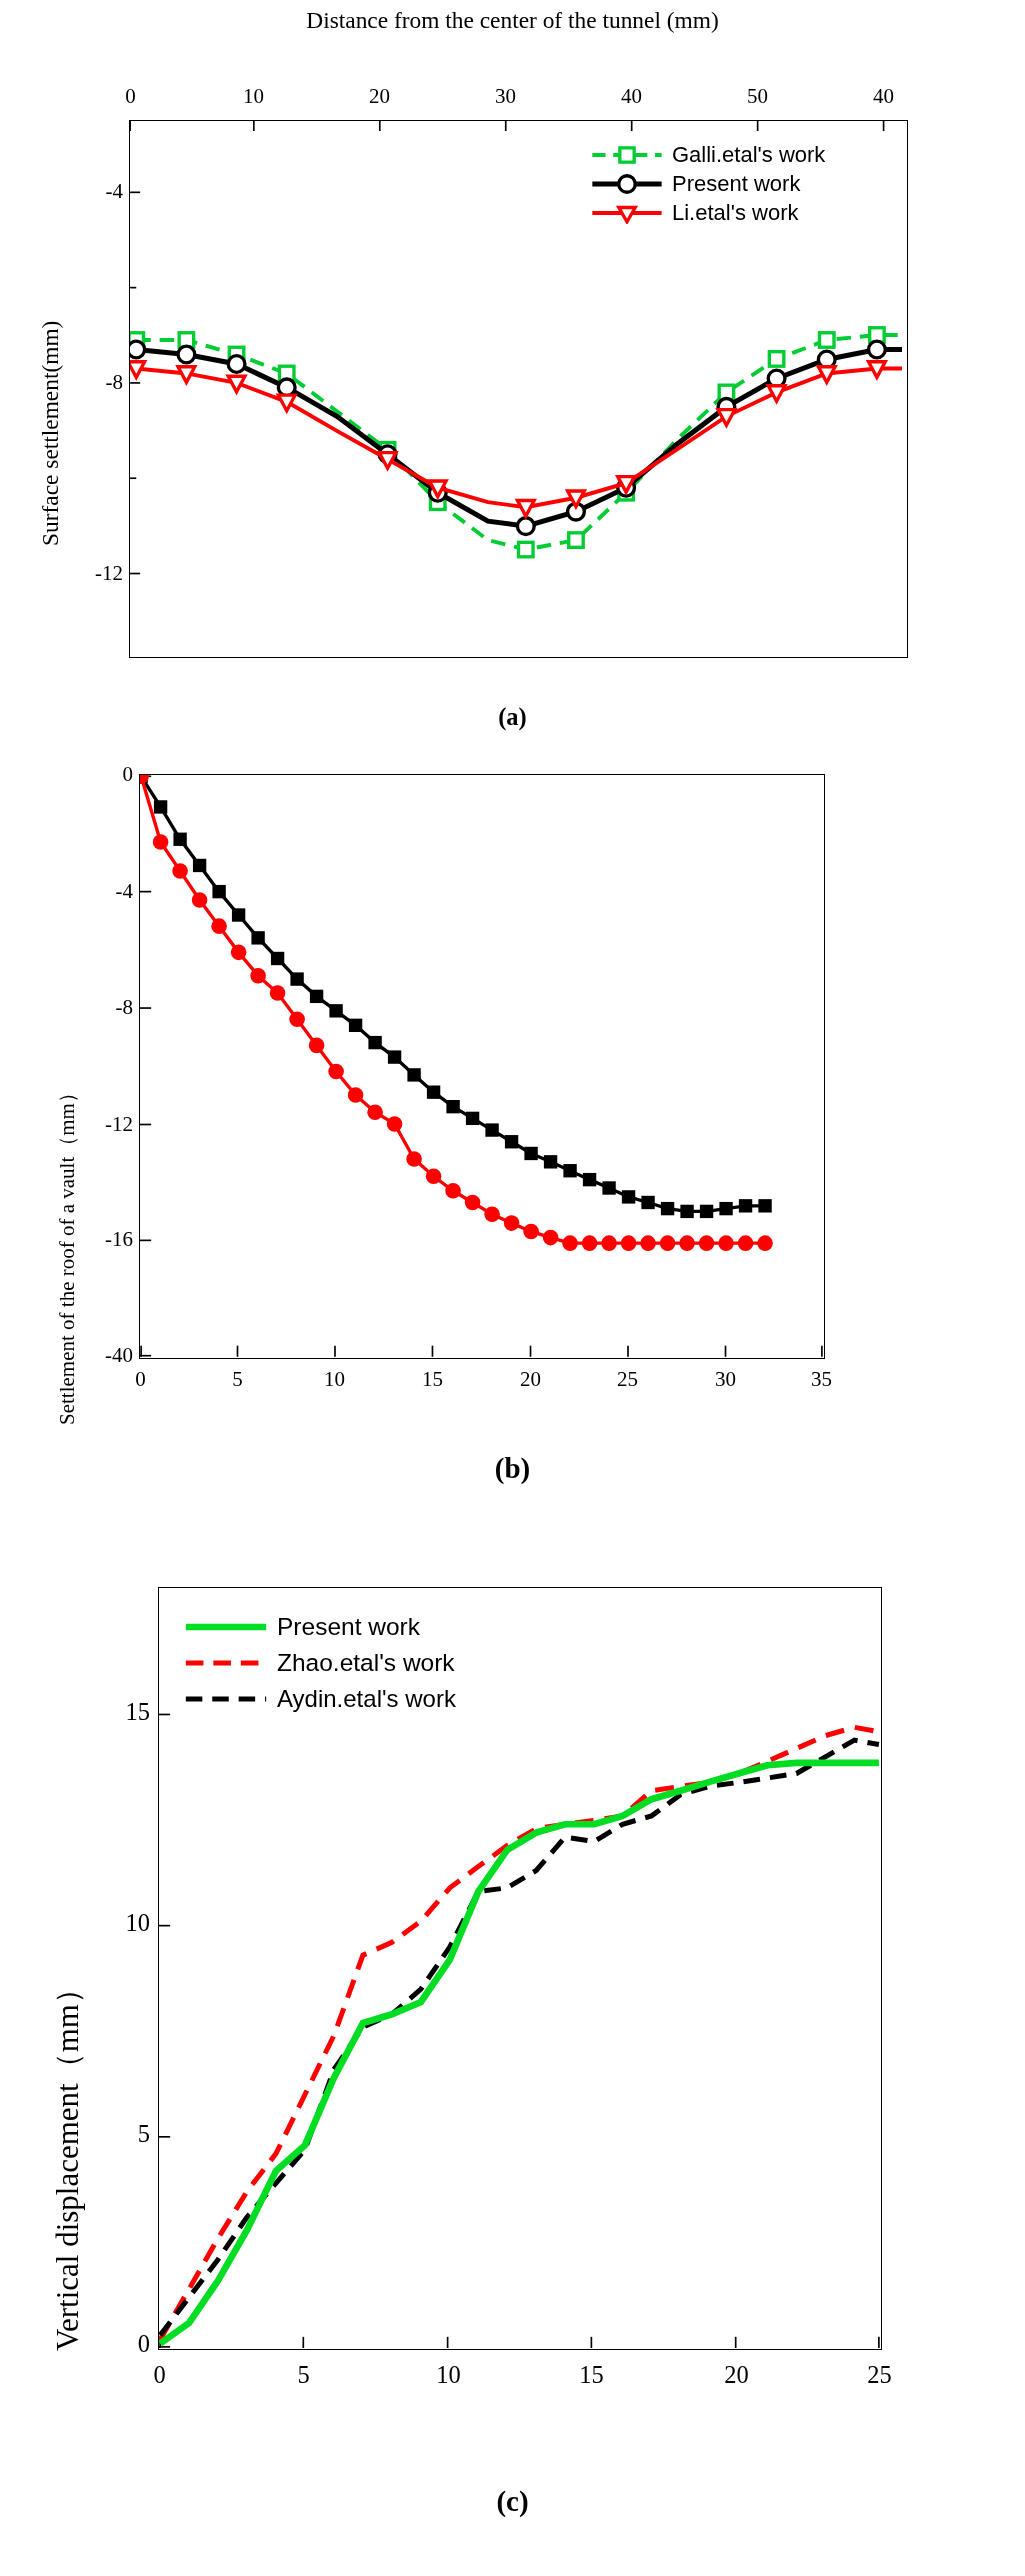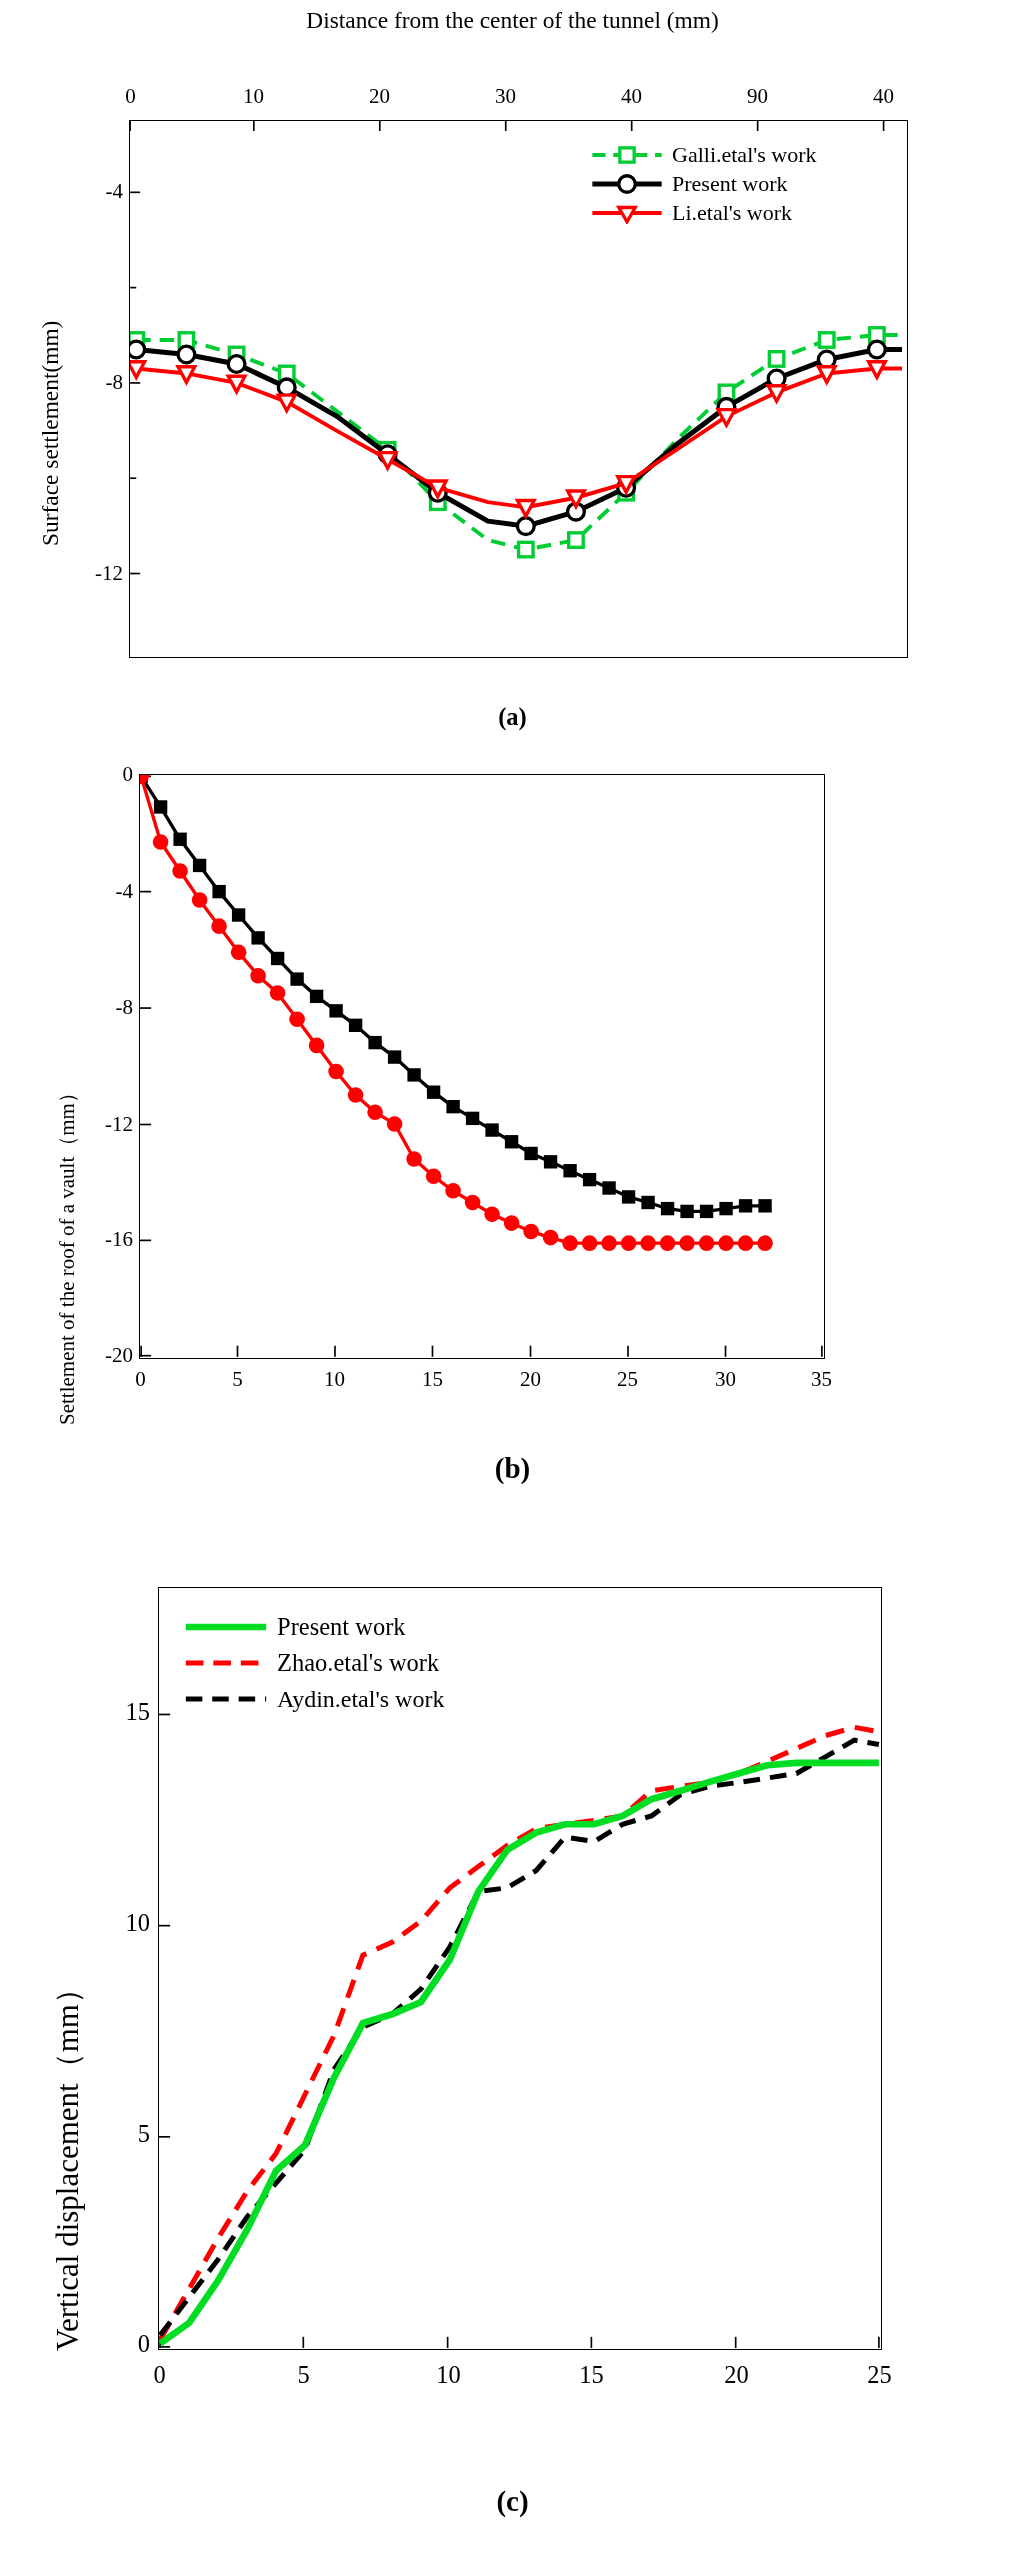--- a/index.html
+++ b/index.html
@@ -70,21 +70,21 @@
     height: 29px;
   }
   .legend-key {
     position: relative;
     width: 72px;
     height: 22px;
     margin-right: 9px;
     flex: none;
   }
   .legend-text {
-    font-family: Liberation Serif, serif;
+    font-family: Liberation Sans, sans-serif;
     font-size: 22px;
     white-space: nowrap;
   }
   svg { display: block; }
 </style>
 </head>
 <body>
 
 <div class="page">
 
@@ -166,21 +166,21 @@
           <polygon points="1325,432 1355,432 1340,460"></polygon>
         </g>
       </svg>
     </div>
 
     <div class="tick-lbl" style="left:108px; top:84px; width:45px;">0</div>
     <div class="tick-lbl" style="left:231px; top:84px; width:45px;">10</div>
     <div class="tick-lbl" style="left:357px; top:84px; width:45px;">20</div>
     <div class="tick-lbl" style="left:483px; top:84px; width:45px;">30</div>
     <div class="tick-lbl" style="left:609px; top:84px; width:45px;font-family:Liberation Serif, serif;">40</div>
-    <div class="tick-lbl" style="left:735px; top:84px; width:45px;">90</div>
+    <div class="tick-lbl" style="left:735px; top:84px; width:45px;">50</div>
     <div class="tick-lbl" style="left:861px; top:84px; width:45px;">40</div>
 
     <div class="tick-lbl" style="left:67px; top:179px; width:56px; text-align:right;">-4</div>
     <div class="tick-lbl" style="left:67px; top:370px; width:56px; text-align:right;">-8</div>
     <div class="tick-lbl" style="left:67px; top:561px; width:56px; text-align:right;">-12</div>
 
     <div class="legend" style="left:591px; top:140px;">
       <div class="legend-row">
         <span class="legend-key">
           <svg width="72" height="22" viewBox="0 0 130 40">
@@ -315,21 +315,21 @@
         </g>
       </svg>
     </div>
 
 
     <div class="tick-lbl" style="left:72px; top:11px; width:61px; text-align:right;">0</div>
     <div class="tick-lbl" style="left:72px; top:128px; width:61px; text-align:right;">-4</div>
     <div class="tick-lbl" style="left:72px; top:244px; width:61px; text-align:right;">-8</div>
     <div class="tick-lbl" style="left:72px; top:361px; width:61px; text-align:right;">-12</div>
     <div class="tick-lbl" style="left:72px; top:476px; width:61px; text-align:right;">-16</div>
-    <div class="tick-lbl" style="left:72px; top:592px; width:61px; text-align:right;">-20</div>
+    <div class="tick-lbl" style="left:72px; top:592px; width:61px; text-align:right;">-40</div>
 
     <div class="tick-lbl" style="left:118px; top:616px; width:45px;">0</div>
     <div class="tick-lbl" style="left:215px; top:616px; width:45px;">5</div>
     <div class="tick-lbl" style="left:312px; top:616px; width:45px;">10</div>
     <div class="tick-lbl" style="left:410px; top:616px; width:45px;">15</div>
     <div class="tick-lbl" style="left:508px; top:616px; width:45px;">20</div>
     <div class="tick-lbl" style="left:605px; top:616px; width:45px;">25</div>
     <div class="tick-lbl" style="left:703px; top:616px; width:45px;">30</div>
     <div class="tick-lbl" style="left:799px; top:616px; width:45px;">35</div>
 

